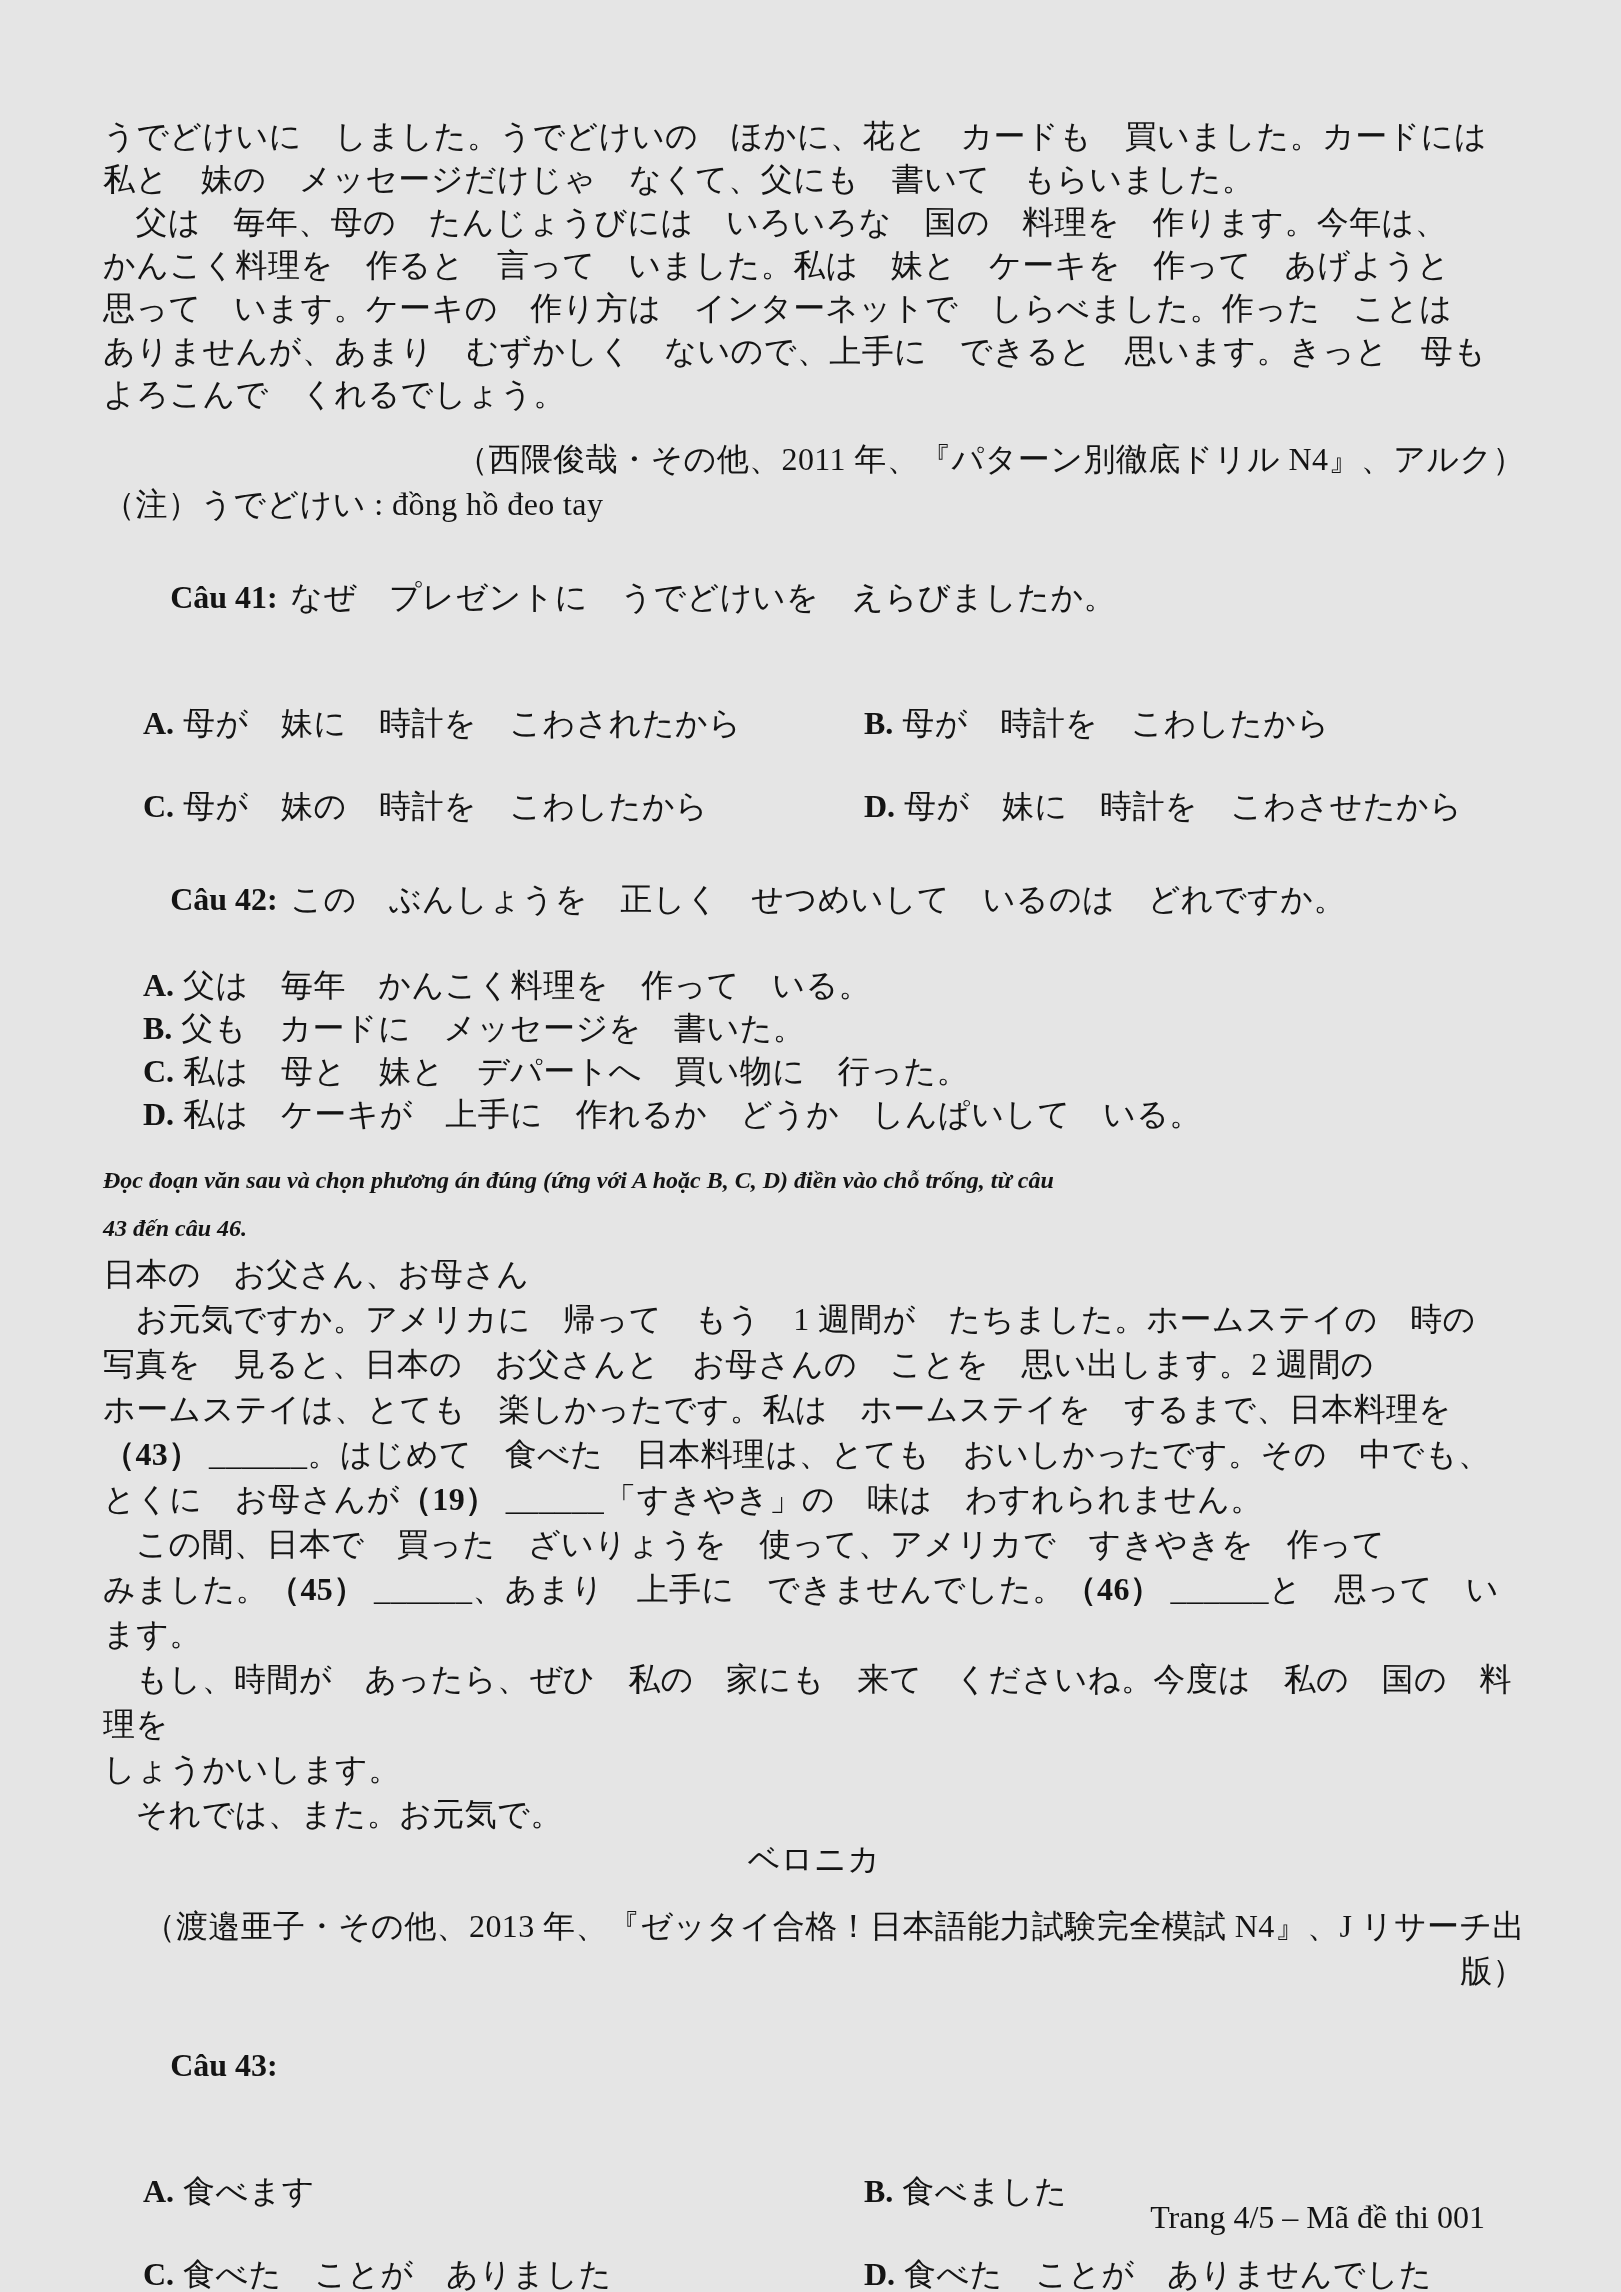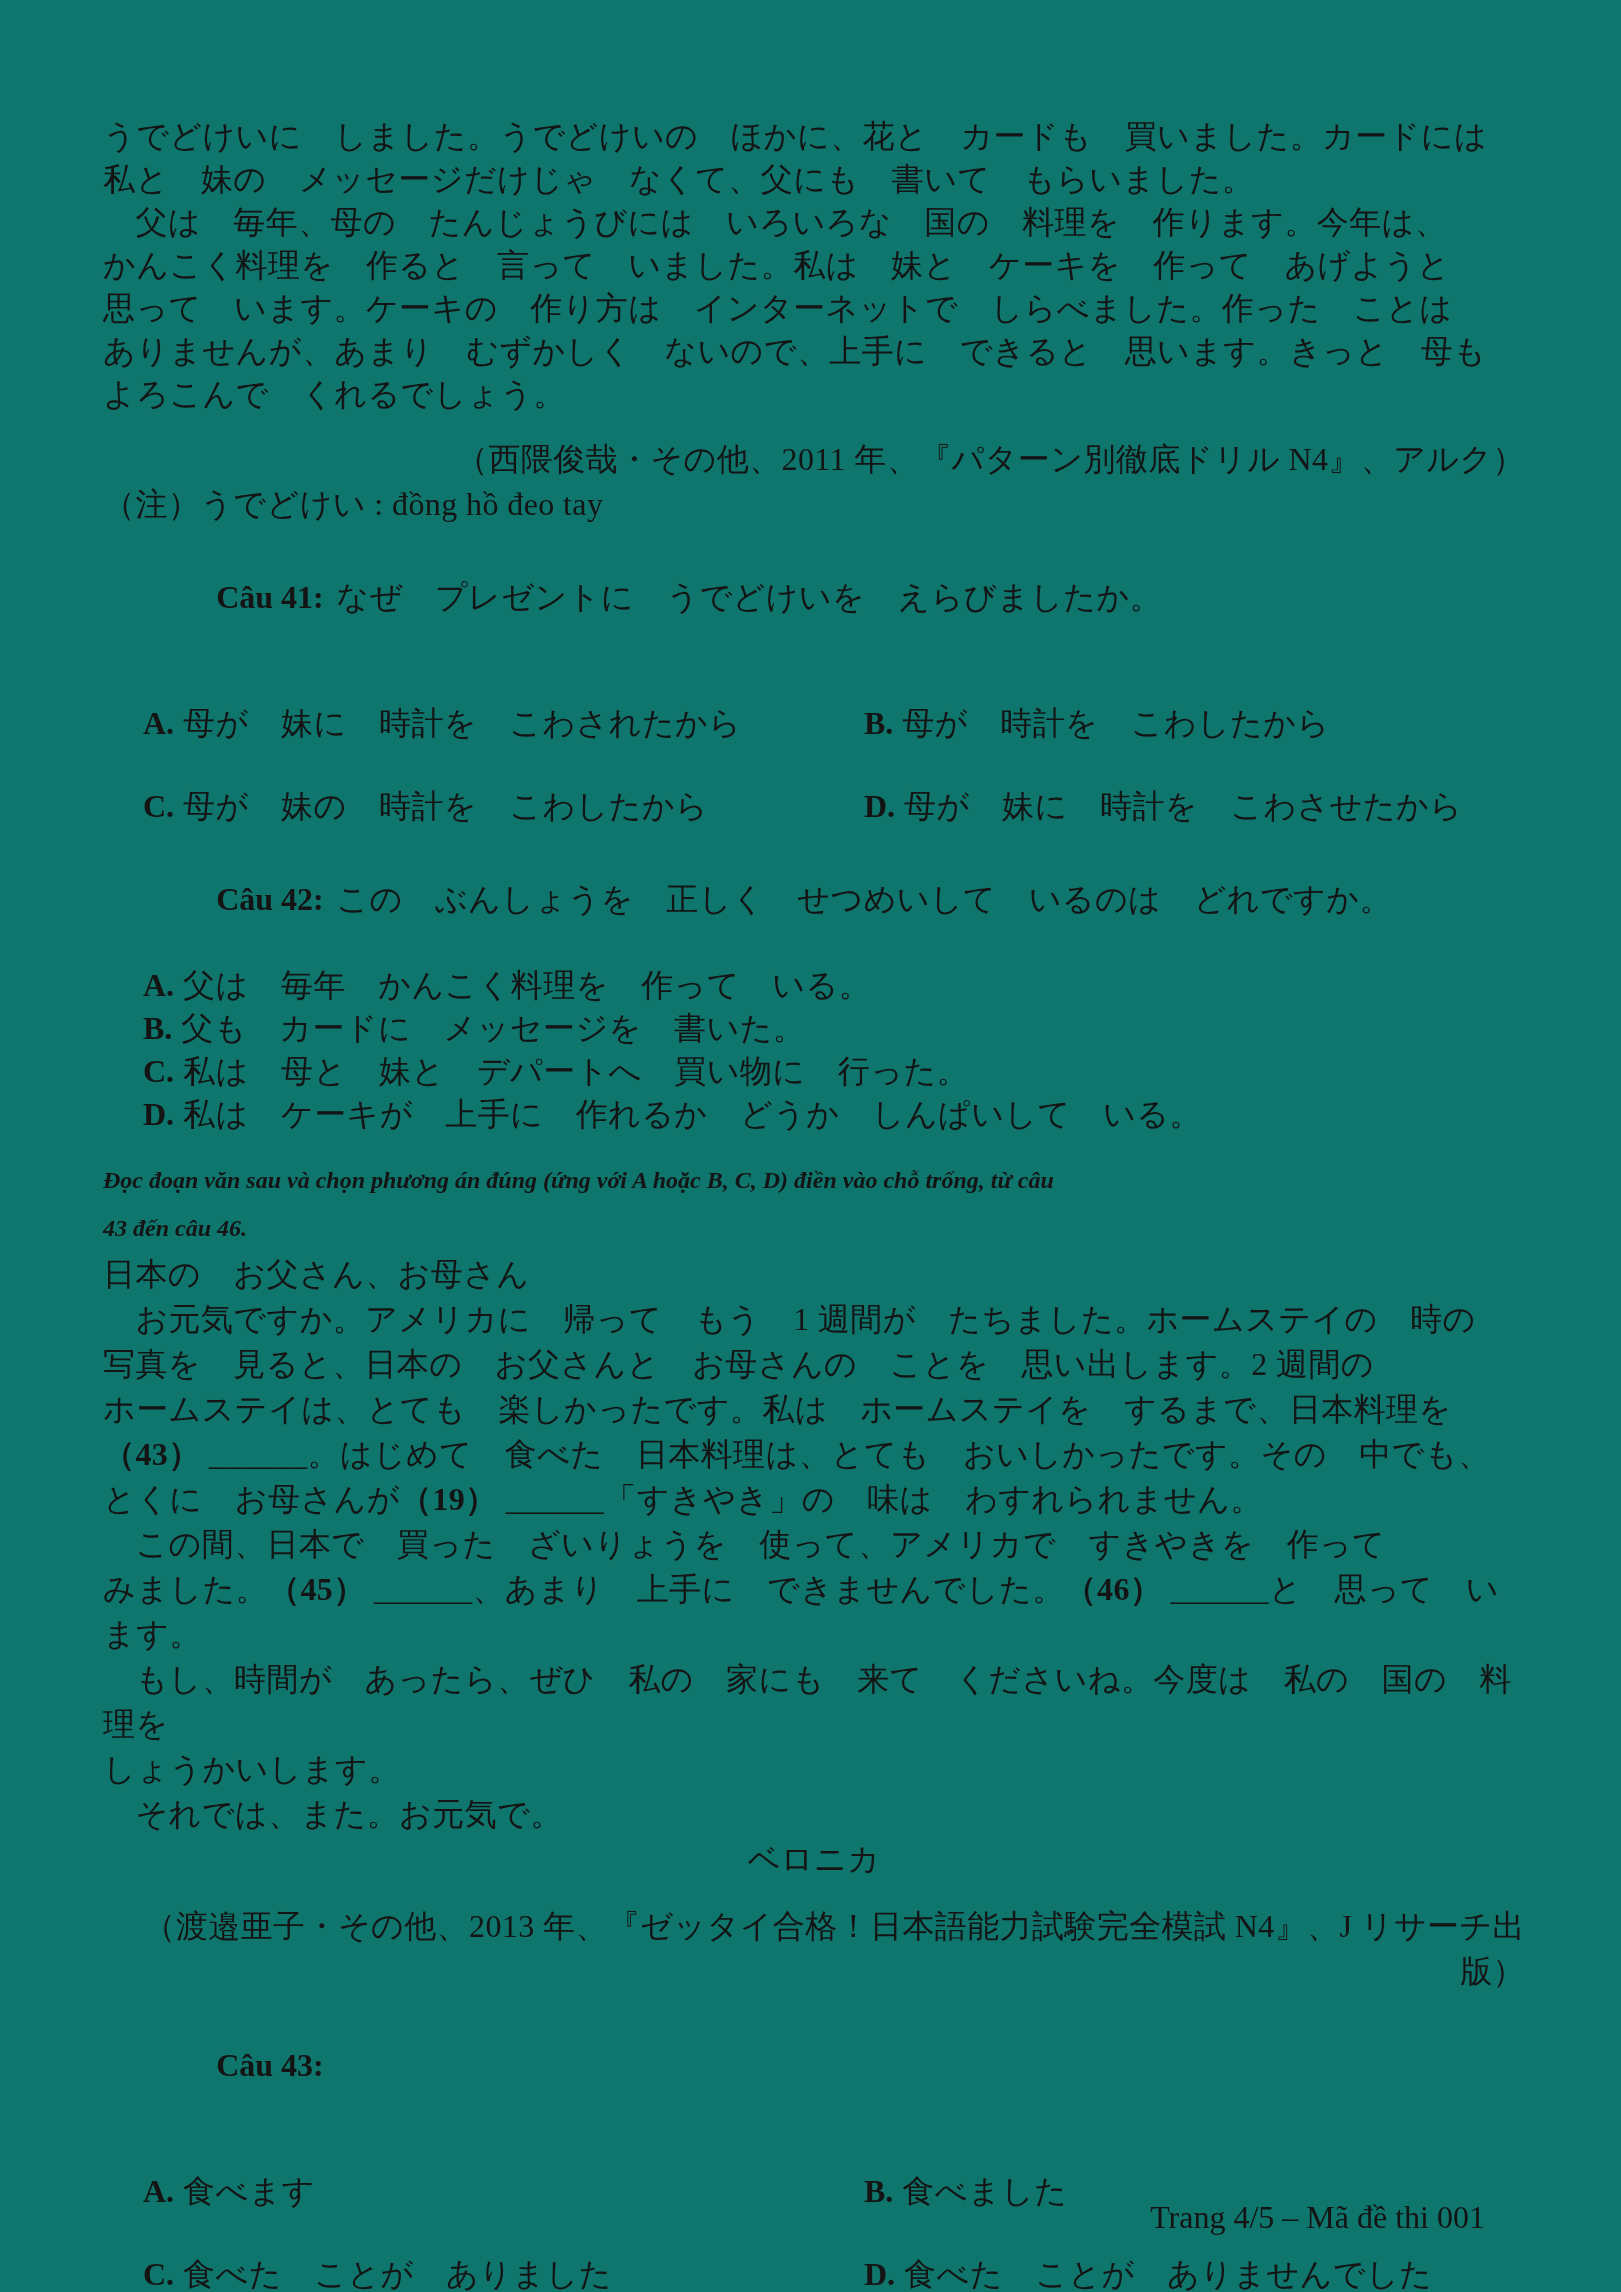--- a/index.html
+++ b/index.html
@@ -9,21 +9,21 @@
     height: 2293px;
     background: #ffffff;
     overflow: hidden;
     font-family: "Liberation Serif", "DejaVu Serif", serif;
     color: #141414;
   }
   .page {
     position: relative;
     width: 1621px;
     height: 2293px;
-    background: #0f766e;
+    background: #e5e5e5;
   }
   .content {
     position: absolute;
     left: 103px;
     top: 115px;
     width: 1422px;
   }
   .ln {
     font-size: 32px;
     line-height: 43px;
@@ -34,21 +34,20 @@
   .cite {
     text-align: right;
     margin-top: 22px;
   }
   .note { margin-top: 1.8px; }
   .qhead { margin-top: 7.2px; }
   .qlabel {
     font-weight: bold;
     margin-right: 12.5px;
     letter-spacing: 0;
-    margin-left: 46px;
   }
   .ol {
     font-weight: bold;
     margin-right: 9px;
     letter-spacing: 0;
   }
   .optrow {
     display: flex;
     align-items: baseline;
   }

